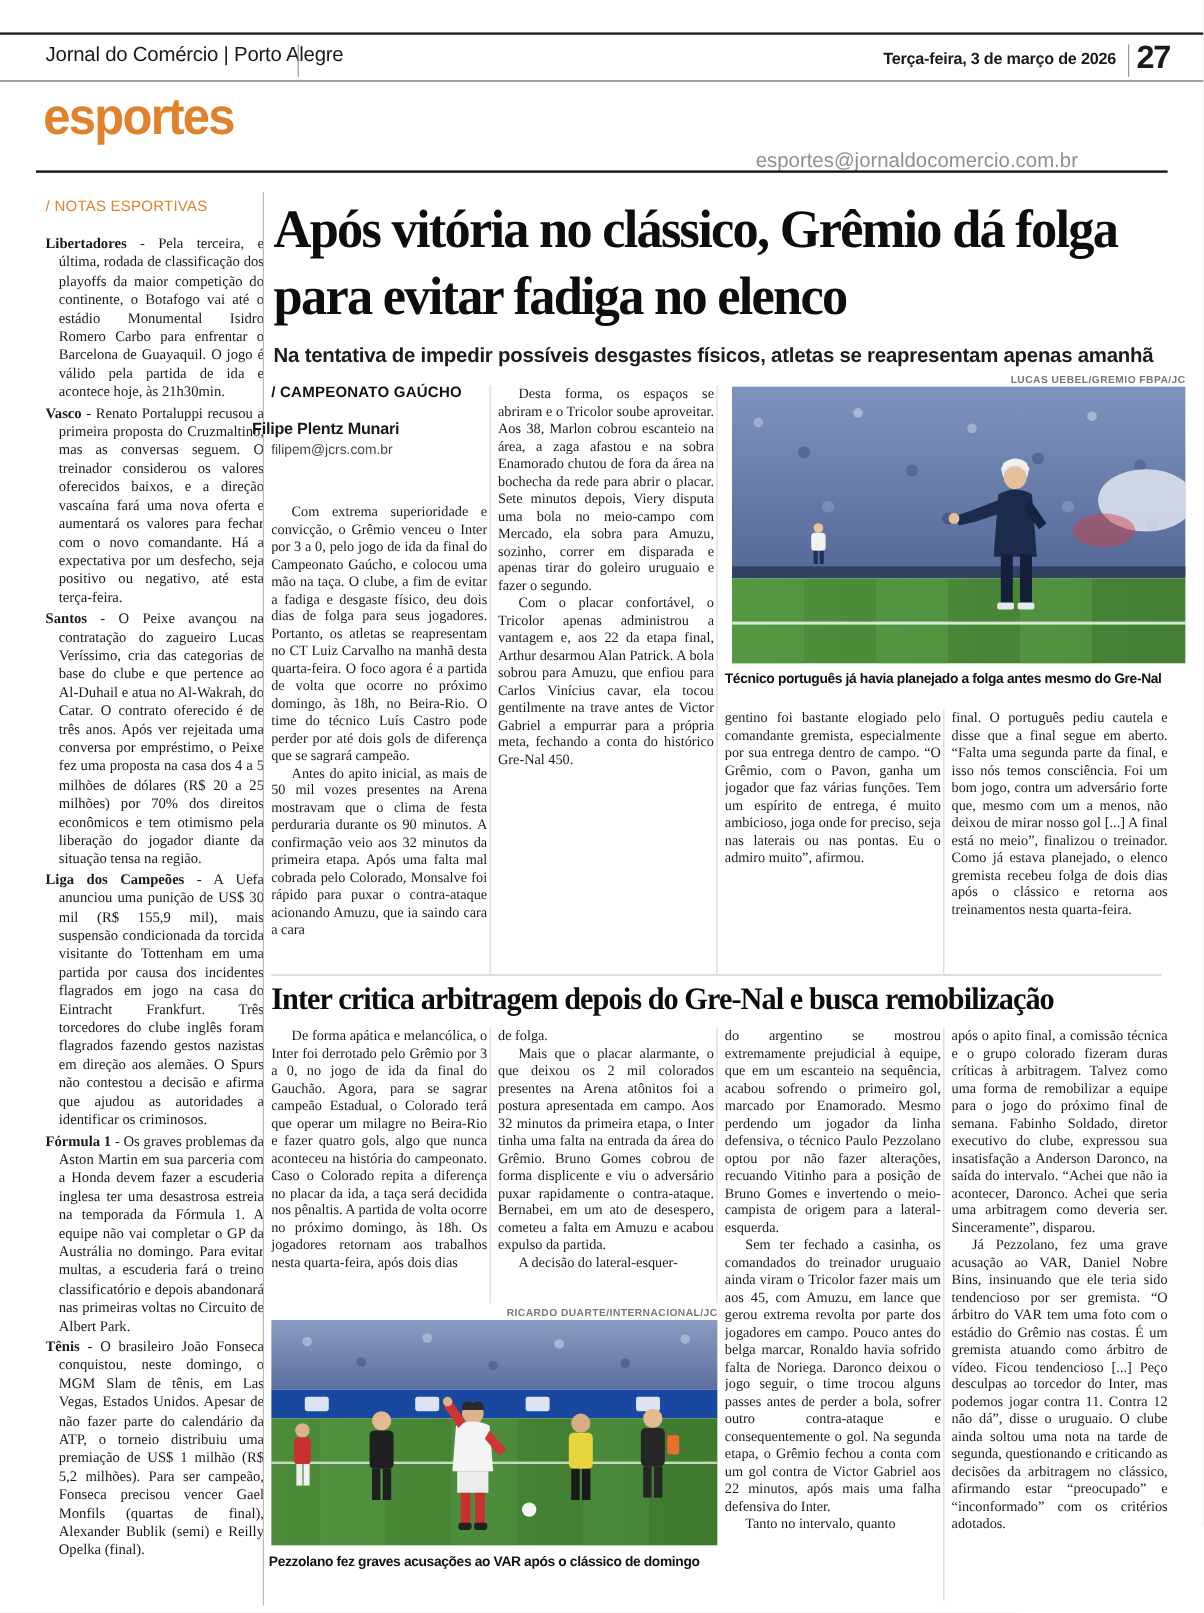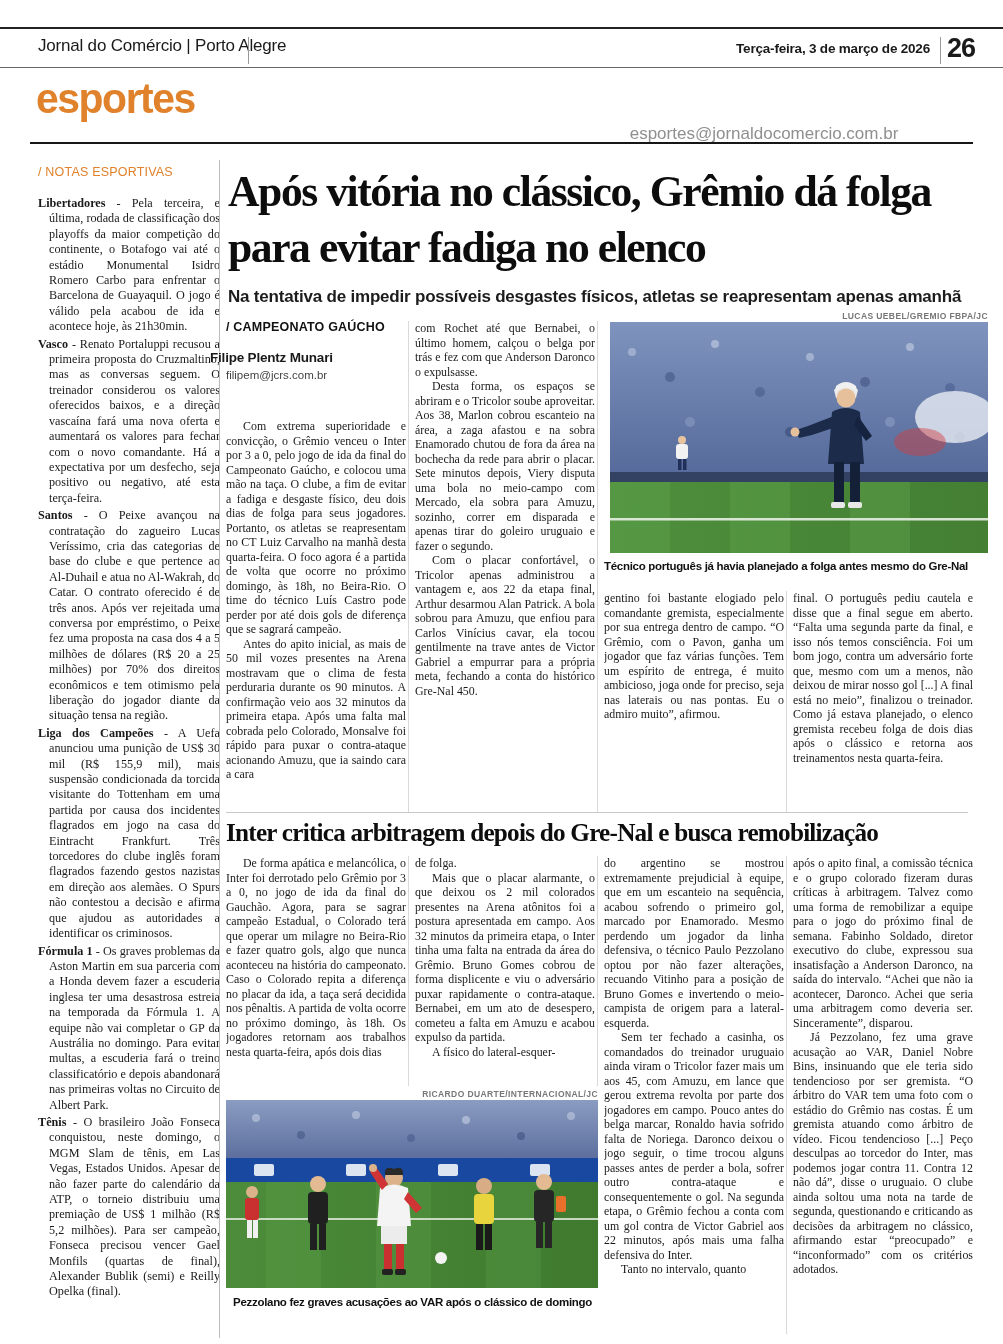--- a/index.html
+++ b/index.html
@@ -62,72 +62,71 @@
   .headline2{
     left:226px;top:818px;width:800px;font-weight:bold;font-size:26px;letter-spacing:-0.8px;
     color:#0d0d0d;transform:scaleX(.97);transform-origin:0 0;
   }
   .s-col1{left:226px;top:856px;width:180px;height:232px;}
   .s-col2{left:415px;top:856px;width:180px;height:232px;}
   .s-col3{left:604px;top:856px;width:180px;height:478px;}
   .s-col4{left:793px;top:856px;width:180px;height:478px;}
   .credit2{left:226px;top:1089px;width:372px;}
   .photo2{left:226px;top:1100px;width:372px;height:188px;}
-  .caption2{left:212px;top:1296px;width:380px;text-align:right;}
+  .caption2{left:224px;top:1296px;width:380px;}
 
   .cr-a{left:408px;top:321px;height:491px;}
   .cr-b{left:597px;top:321px;height:491px;}
   .cr-c{left:786px;top:591px;height:221px;}
   .cr-d{left:408px;top:856px;height:230px;}
   .cr-e{left:597px;top:856px;height:230px;}
   .cr-f{left:786px;top:856px;height:478px;}
 
   svg{display:block;}
 </style>
 </head>
 <body>
 
 <div class="page">
 
   <div class="abs top-rule"></div>
   <div class="abs sans masthead">Jornal do Comércio | Porto Alegre</div>
   <div class="abs head-div" style="left:248px;top:37px;height:27px;"></div>
   <div class="abs sans head-date">Terça-feira, 3 de março de 2026</div>
   <div class="abs head-div" style="left:940px;top:37px;height:27px;"></div>
-  <div class="abs sans page-num">26</div>
+  <div class="abs sans page-num">27</div>
   <div class="abs header-rule"></div>
 
   <div class="abs sans section-title">esportes</div>
   <div class="abs sans section-email">esportes@jornaldocomercio.com.br</div>
   <div class="abs black-rule"></div>
 
   <div class="abs sans notas-kicker">/ NOTAS ESPORTIVAS</div>
   <div class="abs notas-body">
-    <p class="nota"><b>Libertadores</b> <span>- Pela terceira, e última, rodada de classificação dos playoffs da maior competição do continente, o Botafogo vai até o estádio Monumental Isidro Romero Carbo para enfrentar o Barcelona de Guayaquil. O jogo é válido pela acabou de ida e acontece hoje, às 21h30min.</span></p>
+    <p class="nota"><b>Libertadores</b> <span>- Pela terceira, e última, rodada de classificação dos playoffs da maior competição do continente, o Botafogo vai até o estádio Monumental Isidro Romero Carbo para enfrentar o Barcelona de Guayaquil. O jogo é válido pela partida de ida e acontece hoje, às 21h30min.</span></p>
     <p class="nota"><b>Vasco</b> <span>- Renato Portaluppi recusou a primeira proposta do Cruzmaltino, mas as conversas seguem. O treinador considerou os valores oferecidos baixos, e a direção vascaína fará uma nova oferta e aumentará os valores para fechar com o novo comandante. Há a expectativa por um desfecho, seja positivo ou negativo, até esta terça-feira.</span></p>
     <p class="nota"><b>Santos</b> <span>- O Peixe avançou na contratação do zagueiro Lucas Veríssimo, cria das categorias de base do clube e que pertence ao Al-Duhail e atua no Al-Wakrah, do Catar. O contrato oferecido é de três anos. Após ver rejeitada uma conversa por empréstimo, o Peixe fez uma proposta na casa dos 4 a 5 milhões de dólares (R$ 20 a 25 milhões) por 70% dos direitos econômicos e tem otimismo pela liberação do jogador diante da situação tensa na região.</span></p>
     <p class="nota"><b>Liga dos Campeões</b> <span>- A Uefa anunciou uma punição de US$ 30 mil (R$ 155,9 mil), mais suspensão condicionada da torcida visitante do Tottenham em uma partida por causa dos incidentes flagrados em jogo na casa do Eintracht Frankfurt. Três torcedores do clube inglês foram flagrados fazendo gestos nazistas em direção aos alemães. O Spurs não contestou a decisão e afirma que ajudou as autoridades a identificar os criminosos.</span></p>
     <p class="nota"><b>Fórmula 1</b> <span>- Os graves problemas da Aston Martin em sua parceria com a Honda devem fazer a escuderia inglesa ter uma desastrosa estreia na temporada da Fórmula 1. A equipe não vai completar o GP da Austrália no domingo. Para evitar multas, a escuderia fará o treino classificatório e depois abandonará nas primeiras voltas no Circuito de Albert Park.</span></p>
     <p class="nota"><b>Tênis</b> <span>- O brasileiro João Fonseca conquistou, neste domingo, o MGM Slam de tênis, em Las Vegas, Estados Unidos. Apesar de não fazer parte do calendário da ATP, o torneio distribuiu uma premiação de US$ 1 milhão (R$ 5,2 milhões). Para ser campeão, Fonseca precisou vencer Gael Monfils (quartas de final), Alexander Bublik (semi) e Reilly Opelka (final).</span></p>
   </div>
   <div class="abs vrule sidebar-vrule"></div>
 
   <h1 class="abs headline1" style="margin:0;">Após vitória no clássico, Grêmio dá folga para evitar fadiga no elenco</h1>
   <div class="abs sans subhead">Na tentativa de impedir possíveis desgastes físicos, atletas se reapresentam apenas amanhã</div>
 
   <div class="abs sans kicker1">/ CAMPEONATO GAÚCHO</div>
   <div class="abs sans byline">Filipe Plentz Munari</div>
   <div class="abs sans byline-email">filipem@jcrs.com.br</div>
 
   <div class="abs bodycol m-col1">
     <p>Com extrema superioridade e convicção, o Grêmio venceu o Inter por 3 a 0, pelo jogo de ida da final do Campeonato Gaúcho, e colocou uma mão na taça. O clube, a fim de evitar a fadiga e desgaste físico, deu dois dias de folga para seus jogadores. Portanto, os atletas se reapresentam no CT Luiz Carvalho na manhã desta quarta-feira. O foco agora é a partida de volta que ocorre no próximo domingo, às 18h, no Beira-Rio. O time do técnico Luís Castro pode perder por até dois gols de diferença que se sagrará campeão.</p>
     <p>Antes do apito inicial, as mais de 50 mil vozes presentes na Arena mostravam que o clima de festa perduraria durante os 90 minutos. A confirmação veio aos 32 minutos da primeira etapa. Após uma falta mal cobrada pelo Colorado, Monsalve foi rápido para puxar o contra-ataque acionando Amuzu, que ia saindo cara a cara</p>
   </div>
   <div class="abs bodycol m-col2">
-    <p class="cont">com Rochet até que Bernabei, o último homem, calçou o belga por trás e fez com que Anderson Daronco o expulsasse.</p>
     <p>Desta forma, os espaços se abriram e o Tricolor soube aproveitar. Aos 38, Marlon cobrou escanteio na área, a zaga afastou e na sobra Enamorado chutou de fora da área na bochecha da rede para abrir o placar. Sete minutos depois, Viery disputa uma bola no meio-campo com Mercado, ela sobra para Amuzu, sozinho, correr em disparada e apenas tirar do goleiro uruguaio e fazer o segundo.</p>
     <p>Com o placar confortável, o Tricolor apenas administrou a vantagem e, aos 22 da etapa final, Arthur desarmou Alan Patrick. A bola sobrou para Amuzu, que enfiou para Carlos Vinícius cavar, ela tocou gentilmente na trave antes de Victor Gabriel a empurrar para a própria meta, fechando a conta do histórico Gre-Nal 450.</p>
   </div>
 
   <div class="abs sans credit credit1">LUCAS UEBEL/GREMIO FBPA/JC</div>
   <div class="abs photo1">
     <svg width="378" height="231" viewBox="0 0 378 231">
       <defs>
         <linearGradient id="crowd1" x1="0" y1="0" x2="0" y2="1">
           <stop offset="0" stop-color="#7e93bd"></stop>
@@ -199,21 +198,21 @@
 
   <div class="abs rule-mid"></div>
   <h2 class="abs headline2" style="margin:0;">Inter critica arbitragem depois do Gre-Nal e busca remobilização</h2>
 
   <div class="abs bodycol s-col1">
     <p>De forma apática e melancólica, o Inter foi derrotado pelo Grêmio por 3 a 0, no jogo de ida da final do Gauchão. Agora, para se sagrar campeão Estadual, o Colorado terá que operar um milagre no Beira-Rio e fazer quatro gols, algo que nunca aconteceu na história do campeonato. Caso o Colorado repita a diferença no placar da ida, a taça será decidida nos pênaltis. A partida de volta ocorre no próximo domingo, às 18h. Os jogadores retornam aos trabalhos nesta quarta-feira, após dois dias</p>
   </div>
   <div class="abs bodycol s-col2">
     <p class="cont">de folga.</p>
     <p>Mais que o placar alarmante, o que deixou os 2 mil colorados presentes na Arena atônitos foi a postura apresentada em campo. Aos 32 minutos da primeira etapa, o Inter tinha uma falta na entrada da área do Grêmio. Bruno Gomes cobrou de forma displicente e viu o adversário puxar rapidamente o contra-ataque. Bernabei, em um ato de desespero, cometeu a falta em Amuzu e acabou expulso da partida.</p>
-    <p>A físico do lateral-esquer-</p>
+    <p>A decisão do lateral-esquer-</p>
   </div>
 
   <div class="abs sans credit credit2">RICARDO DUARTE/INTERNACIONAL/JC</div>
   <div class="abs photo2">
     <svg width="372" height="188" viewBox="0 0 372 188">
       <defs>
         <linearGradient id="crowd2" x1="0" y1="0" x2="0" y2="1">
           <stop offset="0" stop-color="#8b9cc2"></stop>
             <stop offset="1" stop-color="#5d6f9e"></stop>
         </linearGradient>

